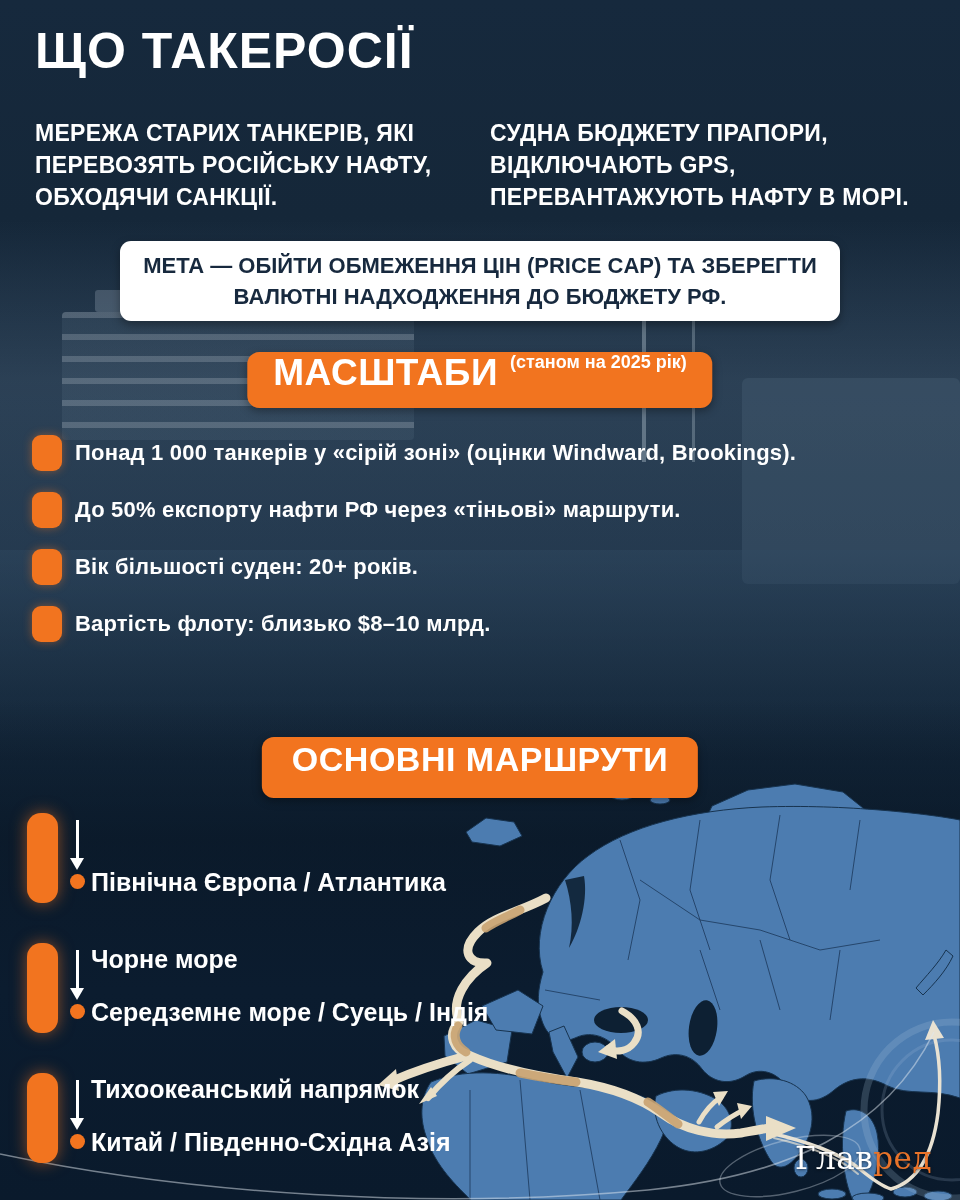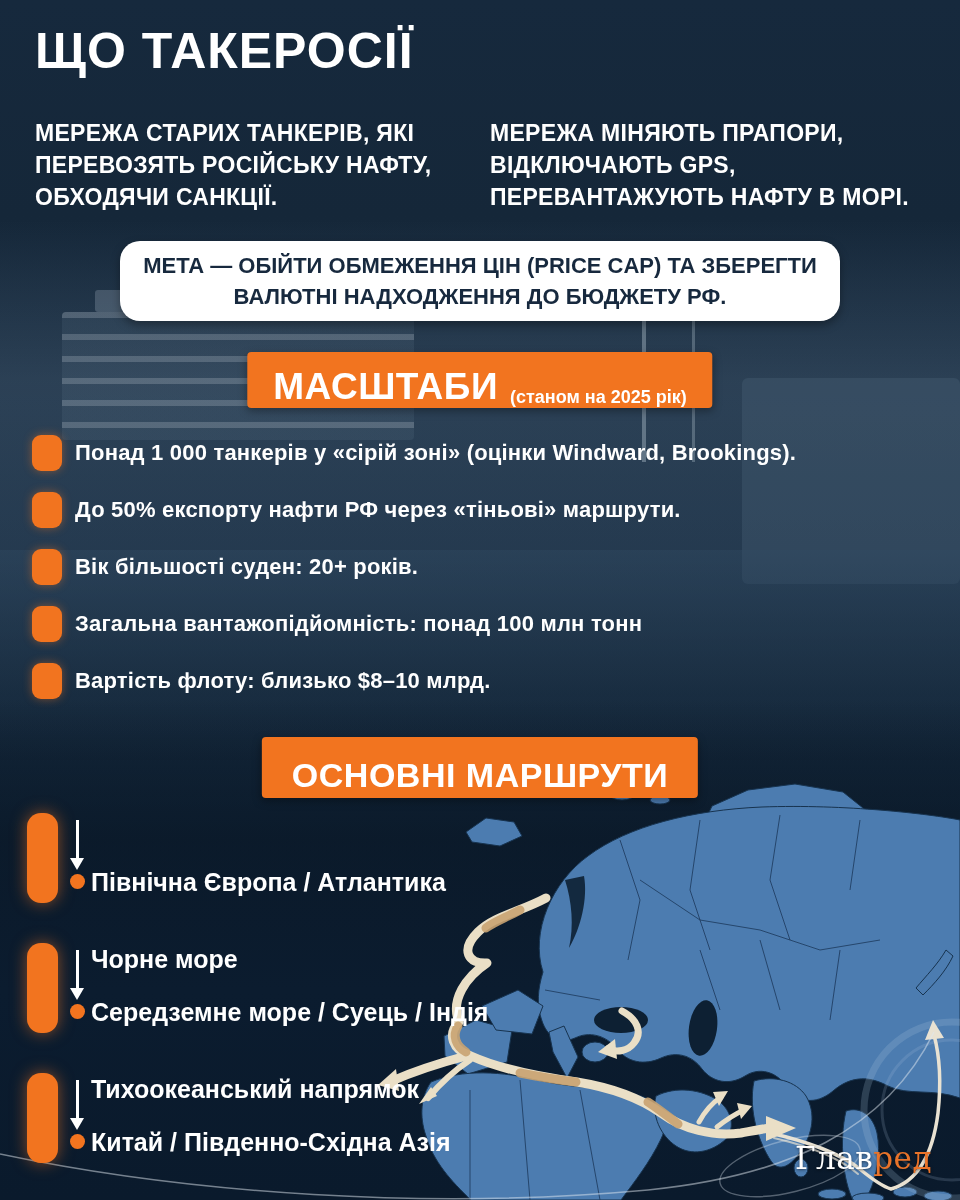--- a/index.html
+++ b/index.html
@@ -29,27 +29,27 @@
     display:flex;align-items:flex-start;white-space:nowrap;
     font-size:50px;font-weight:bold;letter-spacing:1px;}
   .title .hl{background:#F2741F;border-radius:10px;padding:3px 14px 7px;margin:0 8px;
     box-shadow:0 2px 6px rgba(0,0,0,.25);}
   
   .intro{position:absolute;top:117px;font-size:23px;font-weight:bold;line-height:32px;letter-spacing:.3px;}
   .intro-left{left:35px;width:440px;}
   .intro-right{left:490px;width:450px;}
   
   .goal-box{position:absolute;left:120px;top:241px;width:720px;box-sizing:border-box;
-    background:#FFFFFF;border-radius:20px;padding:9px 17px;
+    background:#FFFFFF;border-radius:11px;padding:9px 17px;
     color:#17293E;font-size:22px;font-weight:bold;line-height:31px;text-align:center;
     box-shadow:0 4px 10px rgba(0,0,0,.35);}
   
   .badge{position:absolute;left:480px;transform:translateX(-50%);
-    display:inline-flex;align-items:flex-end;gap:12px;white-space:nowrap;
-    background:#F2741F;border-radius:4px;box-shadow:0 3px 8px rgba(0,0,0,.35);}
+    display:inline-flex;align-items:flex-start;gap:12px;white-space:nowrap;
+    background:#F2741F;border-radius:12px;box-shadow:0 3px 8px rgba(0,0,0,.35);}
   .badge-scale{top:352px;height:56px;padding:0 26px;}
   .badge-routes{top:737px;height:55px;padding:3px 30px;}
   .badge-big{font-size:37px;font-weight:bold;letter-spacing:.5px;}
   .badge-note{font-size:18px;font-weight:bold;}
   .badge-routes .badge-big{font-size:34px;}
   
   .scale-list{position:absolute;left:32px;top:424px;width:910px;}
   .scale-item{display:flex;align-items:center;height:57px;}
   .sq{flex:0 0 30px;width:30px;height:36px;border-radius:9px;background:#F2741F;
     box-shadow:0 0 10px rgba(244,118,32,.45);}
@@ -147,21 +147,21 @@
       <ellipse cx="790" cy="386" rx="72" ry="26" transform="rotate(-14 790 386)" stroke-width="1.4" opacity=".35"></ellipse>
     </g>
   </svg>
 
   <div class="title">
     <span>ЩО ТАКЕ</span>
     <span>РОСІЇ</span>
   </div>
 
   <div class="intro intro-left">МЕРЕЖА СТАРИХ ТАНКЕРІВ, ЯКІ ПЕРЕВОЗЯТЬ РОСІЙСЬКУ НАФТУ, ОБХОДЯЧИ САНКЦІЇ.</div>
-  <div class="intro intro-right">МЕРЕЖА МІНЯЮТЬ ПРАПОРИ, ВІДКЛЮЧАЮТЬ GPS, ПЕРЕВАНТАЖУЮТЬ НАФТУ В МОРІ.</div>
+  <div class="intro intro-right">СУДНА БЮДЖЕТУ ПРАПОРИ, ВІДКЛЮЧАЮТЬ GPS, ПЕРЕВАНТАЖУЮТЬ НАФТУ В МОРІ.</div>
 
   <div class="goal-box">
     <span>МЕТА — ОБІЙТИ ОБМЕЖЕННЯ ЦІН (PRICE CAP) ТА ЗБЕРЕГТИ ВАЛЮТНІ НАДХОДЖЕННЯ ДО БЮДЖЕТУ РФ.</span>
   </div>
 
   <div class="badge badge-scale">
     <span class="badge-big">МАСШТАБИ</span>
     <span class="badge-note">(станом на 2025 рік)</span>
   </div>
 
@@ -170,24 +170,20 @@
       <span class="sq"></span>
       <span class="scale-text">Понад 1 000 танкерів у «сірій зоні» (оцінки Windward, Brookings).</span>
     </div>
     <div class="scale-item">
       <span class="sq"></span>
       <span class="scale-text">До 50% експорту нафти РФ через «тіньові» маршрути.</span>
     </div>
     <div class="scale-item">
       <span class="sq"></span>
       <span class="scale-text">Вік більшості суден: 20+ років.</span>
-    </div>
-    <div class="scale-item">
-      <span class="sq"></span>
-      <span class="scale-text">Загальна вантажопідйомність: понад 100 млн тонн</span>
     </div>
     <div class="scale-item">
       <span class="sq"></span>
       <span class="scale-text">Вартість флоту: близько $8–10 млрд.</span>
     </div>
   </div>
 
   <div class="badge badge-routes">
     <span class="badge-big">ОСНОВНІ МАРШРУТИ</span>
   </div>

